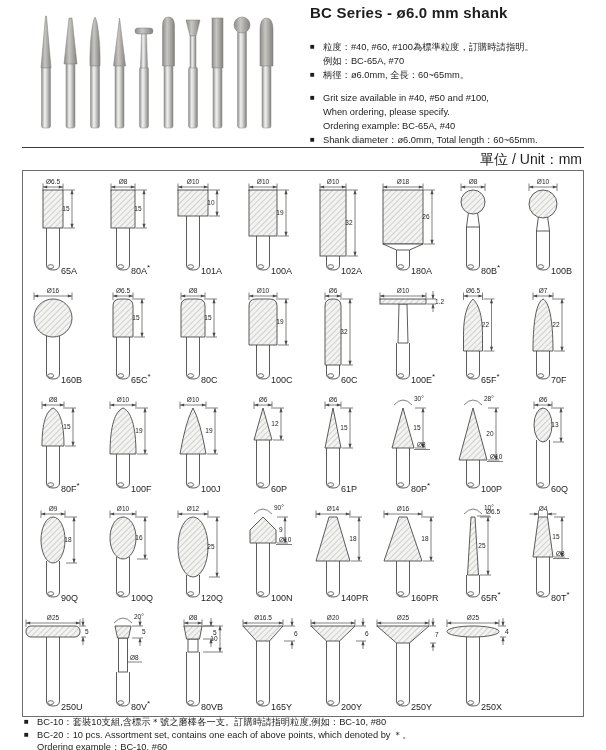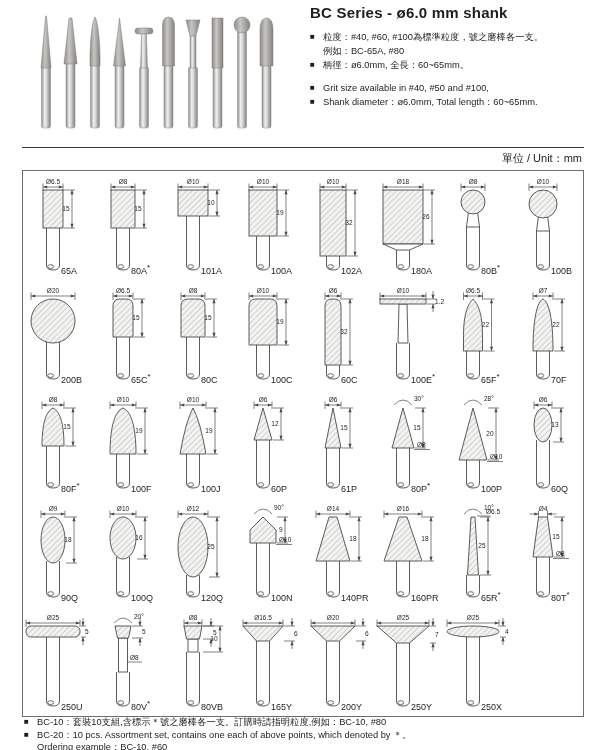--- a/index.html
+++ b/index.html
@@ -1,25 +1,25 @@
 <!DOCTYPE html>
 <html><head>
 <meta charset="utf-8">
 <style>
   html,body{margin:0;padding:0;background:#fff}
   body{position:relative;width:606px;height:750px;overflow:hidden;
        font-family:"Liberation Sans","DejaVu Sans",sans-serif;color:#1d1d1d}
   .photo{position:absolute;left:26px;top:4px;width:262px;height:140px}
   .hdr{position:absolute;left:310px;top:4px;width:296px}
-  .title{font-size:15px;font-weight:bold;letter-spacing:.2px;margin-bottom:9px;white-space:nowrap}
+  .title{font-size:15px;font-weight:bold;letter-spacing:.2px;margin-bottom:19px;white-space:nowrap}
   .line{display:flex;font-size:9.3px;line-height:14px;white-space:nowrap}
   .line .mk{flex:0 0 13px;width:13px;font-size:8px}
   .line.gap{margin-top:9px}
   .rule{position:absolute;left:22px;top:147px;width:562px;border-top:1px solid #3a3a3a}
-  .unit{position:absolute;right:24px;top:151px;font-size:11px}
+  .unit{position:absolute;right:24px;top:151px;font-size:14px}
   .grid-box{position:absolute;left:22px;top:170px;width:560px;height:545px;
             border:1px solid #6e6e6e;display:grid;
             grid-template-columns:repeat(8,70px);grid-auto-rows:109px}
   .cell{display:flex;justify-content:center;align-items:center}
   .cell svg{margin-top:2px}
   .footer{position:absolute;left:24px;top:716px;width:560px}
   .footer .line{line-height:12.5px;font-size:9.3px}
 </style>
 </head>
 <body>
@@ -60,36 +60,41 @@
       <circle cx="216" cy="21" r="8" fill="url(#hg)" stroke="#7d7b77" stroke-width="0.5"></circle>
       <rect x="236" y="61" width="9" height="63" rx="2" fill="url(#mg)" stroke="#8a8a88" stroke-width="0.5"></rect>
       <path d="M 234 62 L 234 26 Q 234 14 240.5 14 Q 247 14 247 26 L 247 62 Z" fill="url(#hg)" stroke="#7d7b77" stroke-width="0.5"></path>
     </svg></div>
 
 <div class="hdr">
   <div class="title">BC Series - ø6.0 mm shank</div>
   <div id="specs">
       <div class="line">
         <span class="mk">■</span>
-        <span>粒度：#40, #60, #100為標準粒度，號之磨棒各一支。</span>
+        <span>粒度：#40, #60, #100為標準粒度，訂購時請指明。</span>
       </div>
       <div class="line">
         <span class="mk"></span>
-        <span>例如：BC-65A, #80</span>
+        <span>例如：BC-65A, #70</span>
       </div>
       <div class="line">
         <span class="mk">■</span>
         <span>柄徑：ø6.0mm, 全長：60~65mm。</span>
       </div>
       <div class="line gap">
         <span class="mk">■</span>
         <span>Grit size available in #40, #50 and #100,</span>
       </div>
       <div class="line">
         <span class="mk"></span>
+        <span>When ordering, please specify.</span>
+      </div>
+      <div class="line">
+        <span class="mk"></span>
+        <span>Ordering example: BC-65A, #40</span>
       </div>
       <div class="line">
         <span class="mk">■</span>
         <span>Shank diameter：ø6.0mm, Total length：60~65mm.</span>
       </div>
     </div>
 </div>
 
 <div class="rule"></div>
 <div class="unit">單位 / Unit：mm</div>
@@ -290,35 +295,35 @@
         <line x1="16" y1="13" x2="44" y2="13" stroke="#4a4a4a" stroke-width="0.7"></line>
         <polygon points="16,13 20.2,11.4 20.2,14.6" fill="#4a4a4a"></polygon>
         <polygon points="44,13 39.8,11.4 39.8,14.6" fill="#4a4a4a"></polygon>
         <text x="30" y="9.5" text-anchor="middle" font-size="6.5" fill="#1d1d1d">Ø10</text>
         <text x="38" y="100" font-size="9" fill="#1d1d1d">100B</text>
       </svg>
     </div>
     <div class="cell">
       <svg width="70" height="106" viewBox="0 0 70 106" style="overflow:visible">
         <defs>
-          <pattern id="hp9" patternUnits="userSpaceOnUse" width="4" height="4" patternTransform="rotate(45)">
-            <rect width="4" height="4" fill="#f3f3f1"></rect>
-            <line x1="0" y1="0" x2="0" y2="4" stroke="#b3b3ae" stroke-width="1.1"></line>
-          </pattern>
-        </defs>
-        <path d="M 23.5 59 L 23.5 91 Q 23.5 96 30 96 Q 36.5 96 36.5 91 L 36.5 59" stroke="#4a4a4a" stroke-width="0.9" fill="#fff"></path>
-        <ellipse cx="27.7" cy="92.6" rx="3" ry="1.9" fill="#fff" stroke="#4a4a4a" stroke-width="0.8"></ellipse>
-        <circle cx="30" cy="38" r="22" stroke="#4a4a4a" stroke-width="0.9" fill="url(#hp9)"></circle>
-        <line x1="8" y1="9.5" x2="8" y2="17" stroke="#4a4a4a" stroke-width="0.7"></line>
-        <line x1="52" y1="9.5" x2="52" y2="17" stroke="#4a4a4a" stroke-width="0.7"></line>
-        <line x1="8" y1="13" x2="52" y2="13" stroke="#4a4a4a" stroke-width="0.7"></line>
-        <polygon points="8,13 12.2,11.4 12.2,14.6" fill="#4a4a4a"></polygon>
-        <polygon points="52,13 47.8,11.4 47.8,14.6" fill="#4a4a4a"></polygon>
-        <text x="30" y="9.5" text-anchor="middle" font-size="6.5" fill="#1d1d1d">Ø20</text>
-        <text x="38" y="100" font-size="9" fill="#1d1d1d">200B</text>
+          <pattern id="hp8" patternUnits="userSpaceOnUse" width="4" height="4" patternTransform="rotate(45)">
+            <rect width="4" height="4" fill="#f3f3f1"></rect>
+            <line x1="0" y1="0" x2="0" y2="4" stroke="#b3b3ae" stroke-width="1.1"></line>
+          </pattern>
+        </defs>
+        <path d="M 23.5 53 L 23.5 91 Q 23.5 96 30 96 Q 36.5 96 36.5 91 L 36.5 53" stroke="#4a4a4a" stroke-width="0.9" fill="#fff"></path>
+        <ellipse cx="27.7" cy="92.6" rx="3" ry="1.9" fill="#fff" stroke="#4a4a4a" stroke-width="0.8"></ellipse>
+        <circle cx="30" cy="35" r="19" stroke="#4a4a4a" stroke-width="0.9" fill="url(#hp8)"></circle>
+        <line x1="11" y1="9.5" x2="11" y2="17" stroke="#4a4a4a" stroke-width="0.7"></line>
+        <line x1="49" y1="9.5" x2="49" y2="17" stroke="#4a4a4a" stroke-width="0.7"></line>
+        <line x1="11" y1="13" x2="49" y2="13" stroke="#4a4a4a" stroke-width="0.7"></line>
+        <polygon points="11,13 15.2,11.4 15.2,14.6" fill="#4a4a4a"></polygon>
+        <polygon points="49,13 44.8,11.4 44.8,14.6" fill="#4a4a4a"></polygon>
+        <text x="30" y="9.5" text-anchor="middle" font-size="6.5" fill="#1d1d1d">Ø16</text>
+        <text x="38" y="100" font-size="9" fill="#1d1d1d">160B</text>
       </svg>
     </div>
     <div class="cell">
       <svg width="70" height="106" viewBox="0 0 70 106" style="overflow:visible">
         <defs>
           <pattern id="hp10" patternUnits="userSpaceOnUse" width="4" height="4" patternTransform="rotate(45)">
             <rect width="4" height="4" fill="#f3f3f1"></rect>
             <line x1="0" y1="0" x2="0" y2="4" stroke="#b3b3ae" stroke-width="1.1"></line>
           </pattern>
         </defs>

